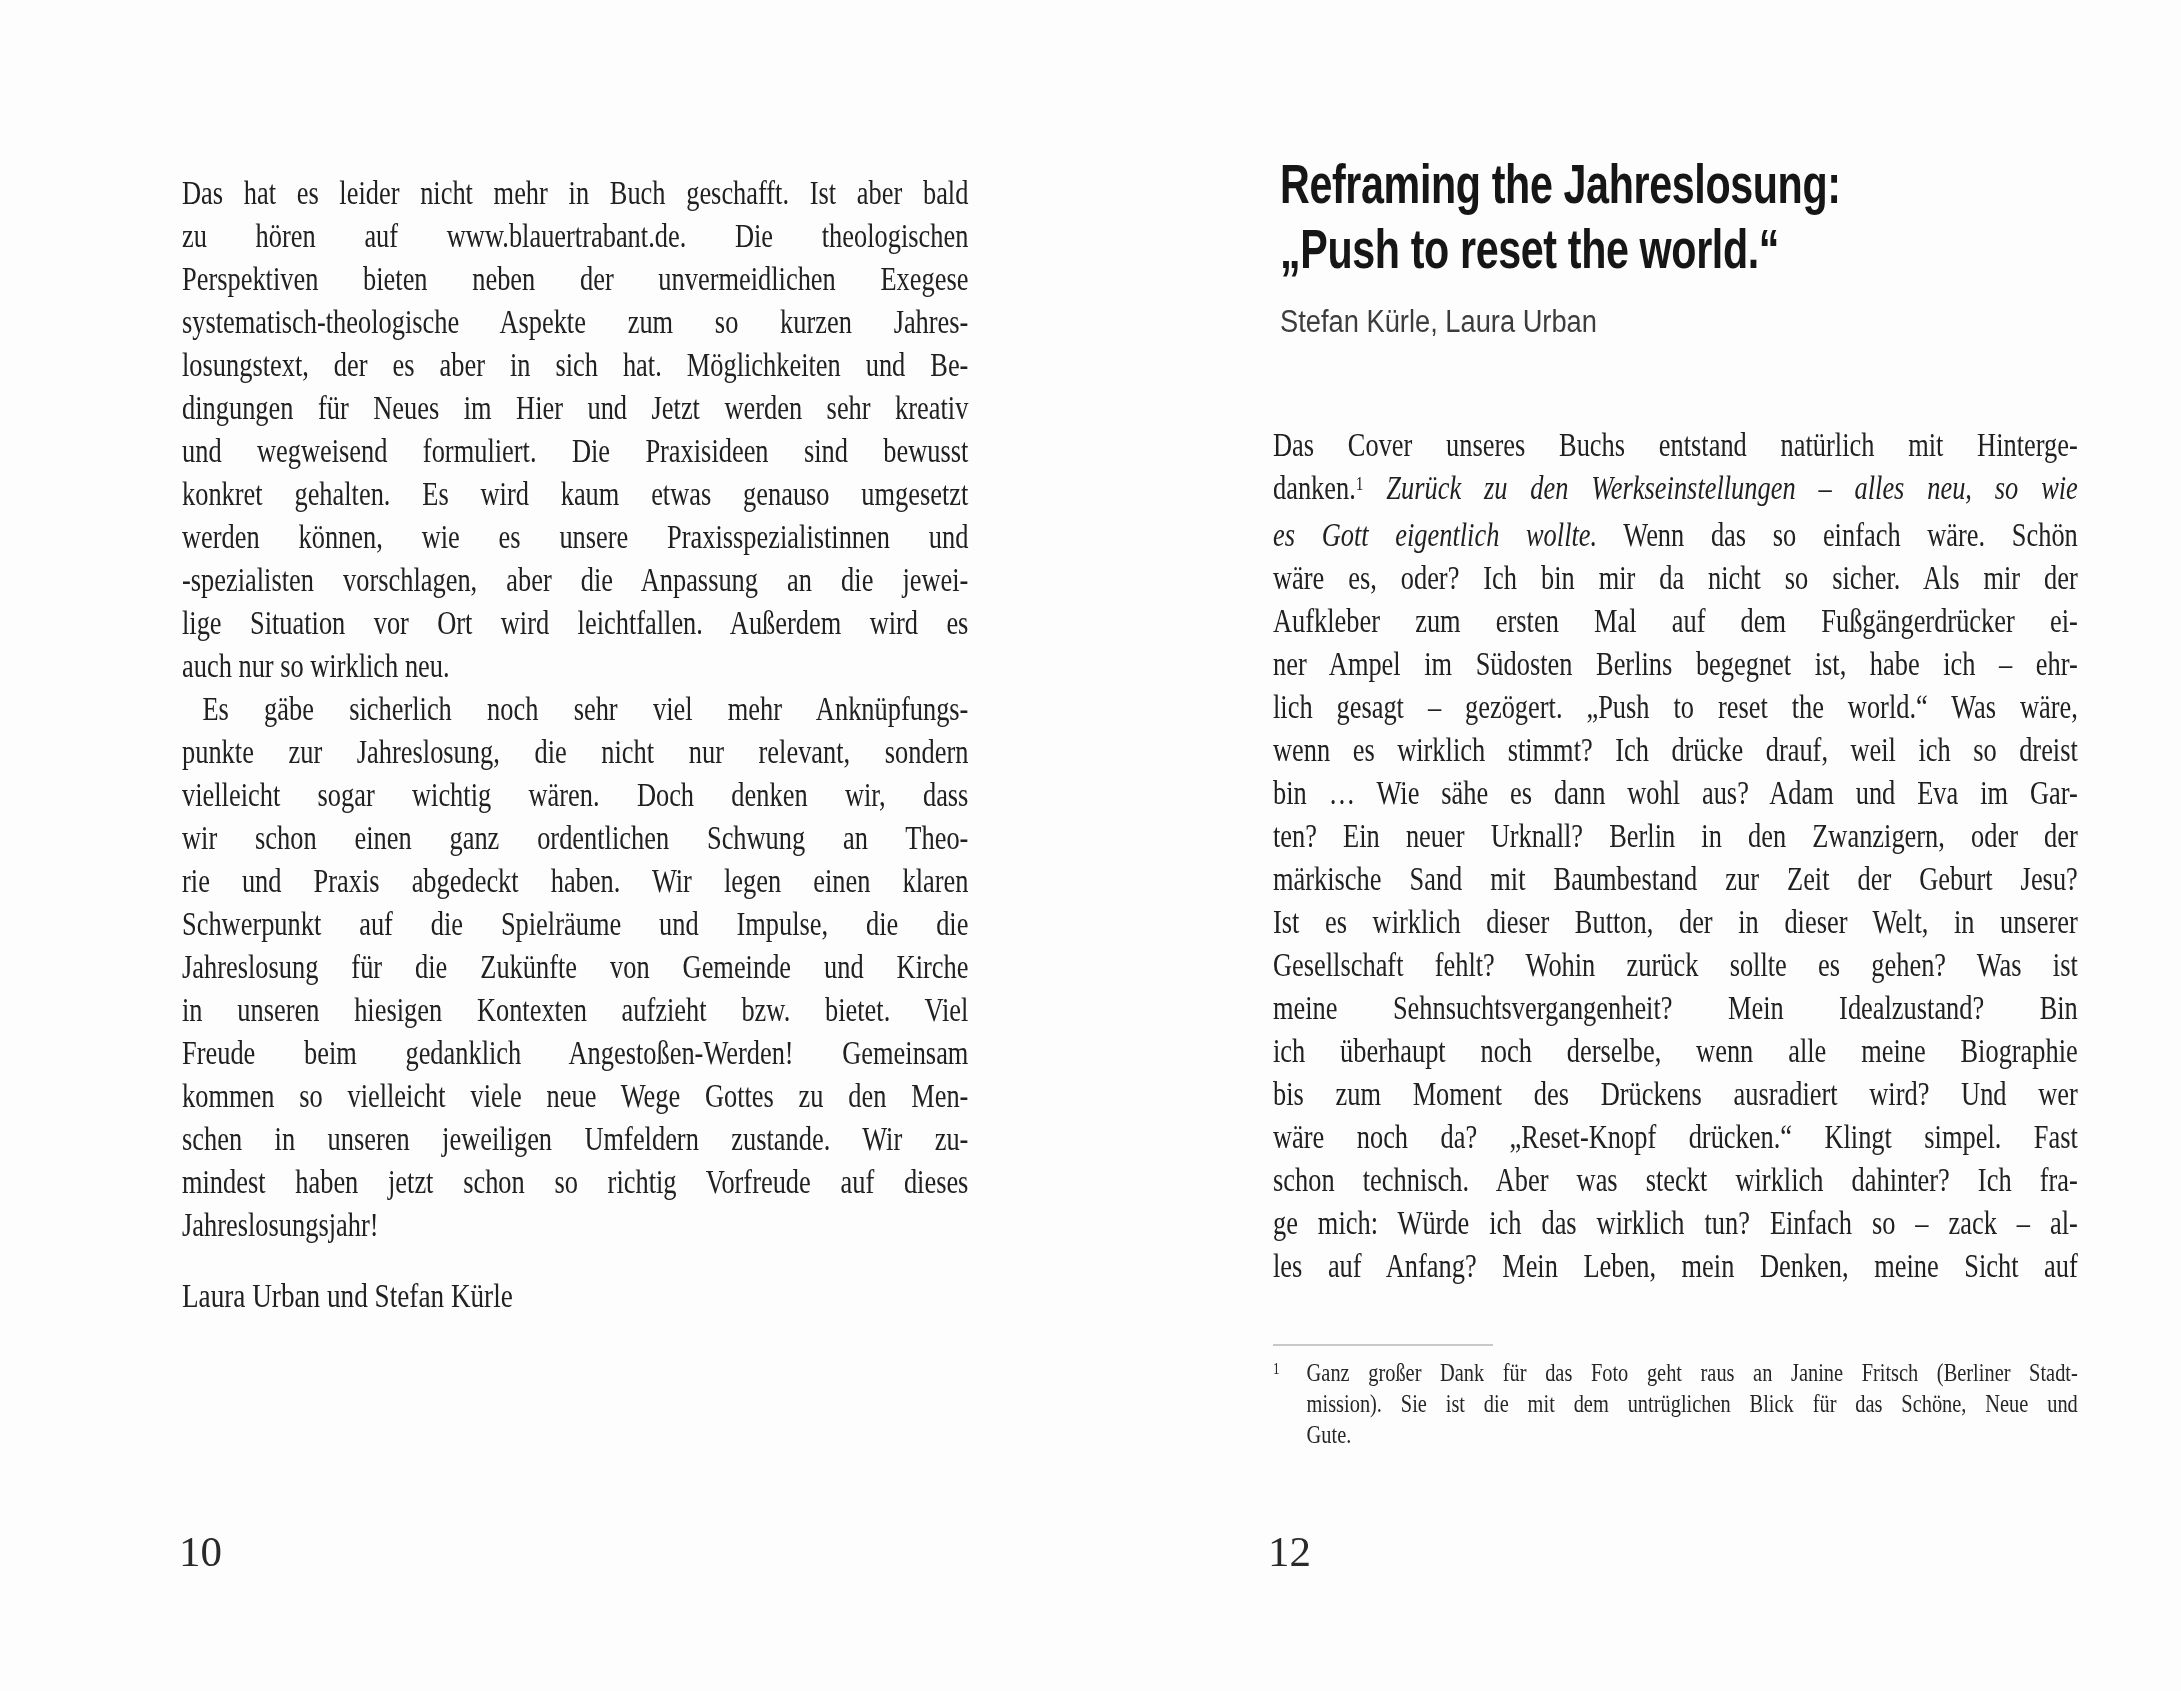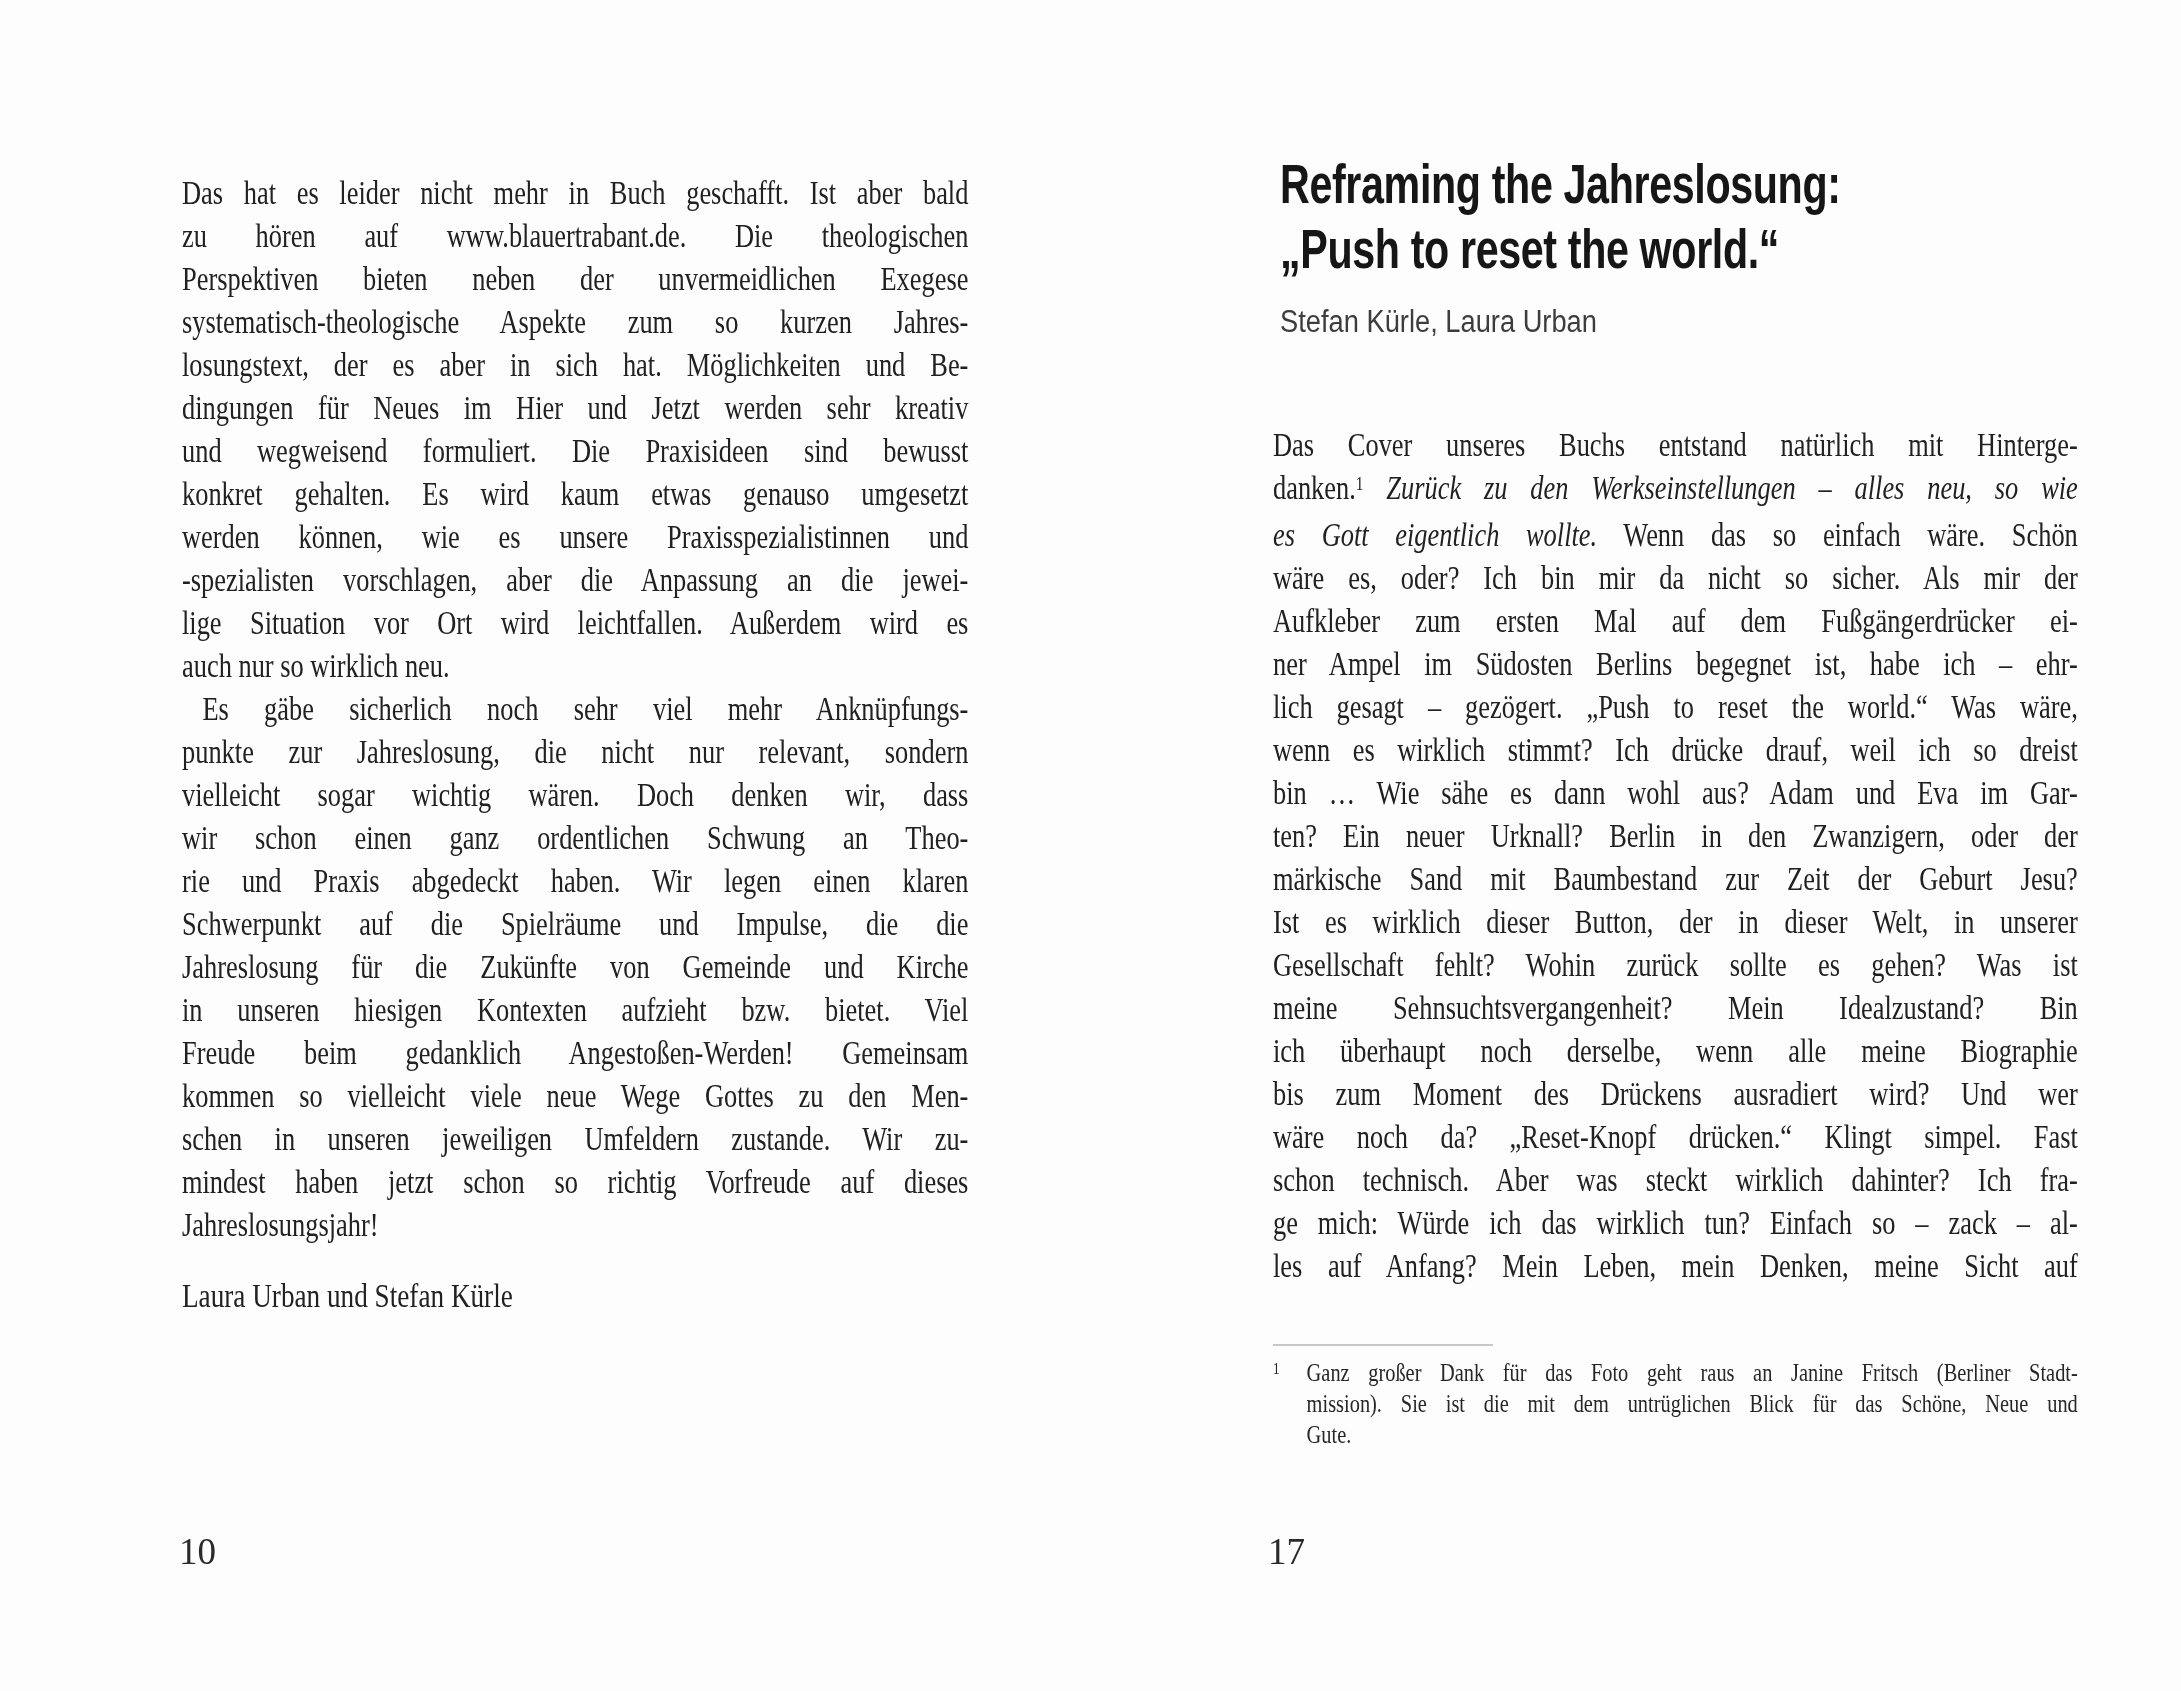--- a/index.html
+++ b/index.html
@@ -57,21 +57,21 @@
     transform-origin: 0 0;
   }
 
   .sig {
     font-size: 34px;
     line-height: 43px;
     white-space: nowrap;
   }
 
   .pagenum {
-    font-size: 37px;
+    font-size: 43px;
     line-height: 43px;
     color: #2a2a2a;
   }
 
   .fnrule {
     width: 220px;
     height: 1.8px;
     background: #c8c8c8;
   }
   .fn { font-size: 25.5px; line-height: 31px; color: #262626; }
@@ -174,17 +174,17 @@
           <div class="fnmark">1</div>
           <div class="fnbody" id="footnote-lines">
               <div class="line">Ganz großer Dank für das Foto geht raus an Janine Fritsch (Berliner Stadt-</div>
               <div class="line">mission). Sie ist die mit dem untrüglichen Blick für das Schöne, Neue und</div>
               <div class="line para-end">Gute.</div>
             </div>
         </div>
       </div>
     </div>
 
-    <div class="abs pagenum" style="left:1268px; top:1530px;">17</div>
+    <div class="abs pagenum" style="left:1268px; top:1530px;">12</div>
   </section>
 
 </div>
 
 
 </body></html>

